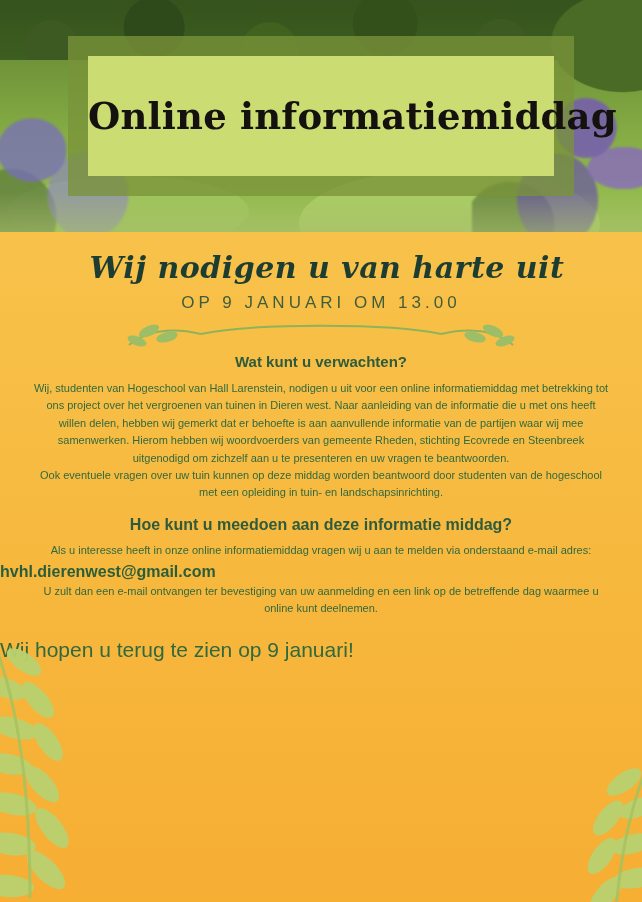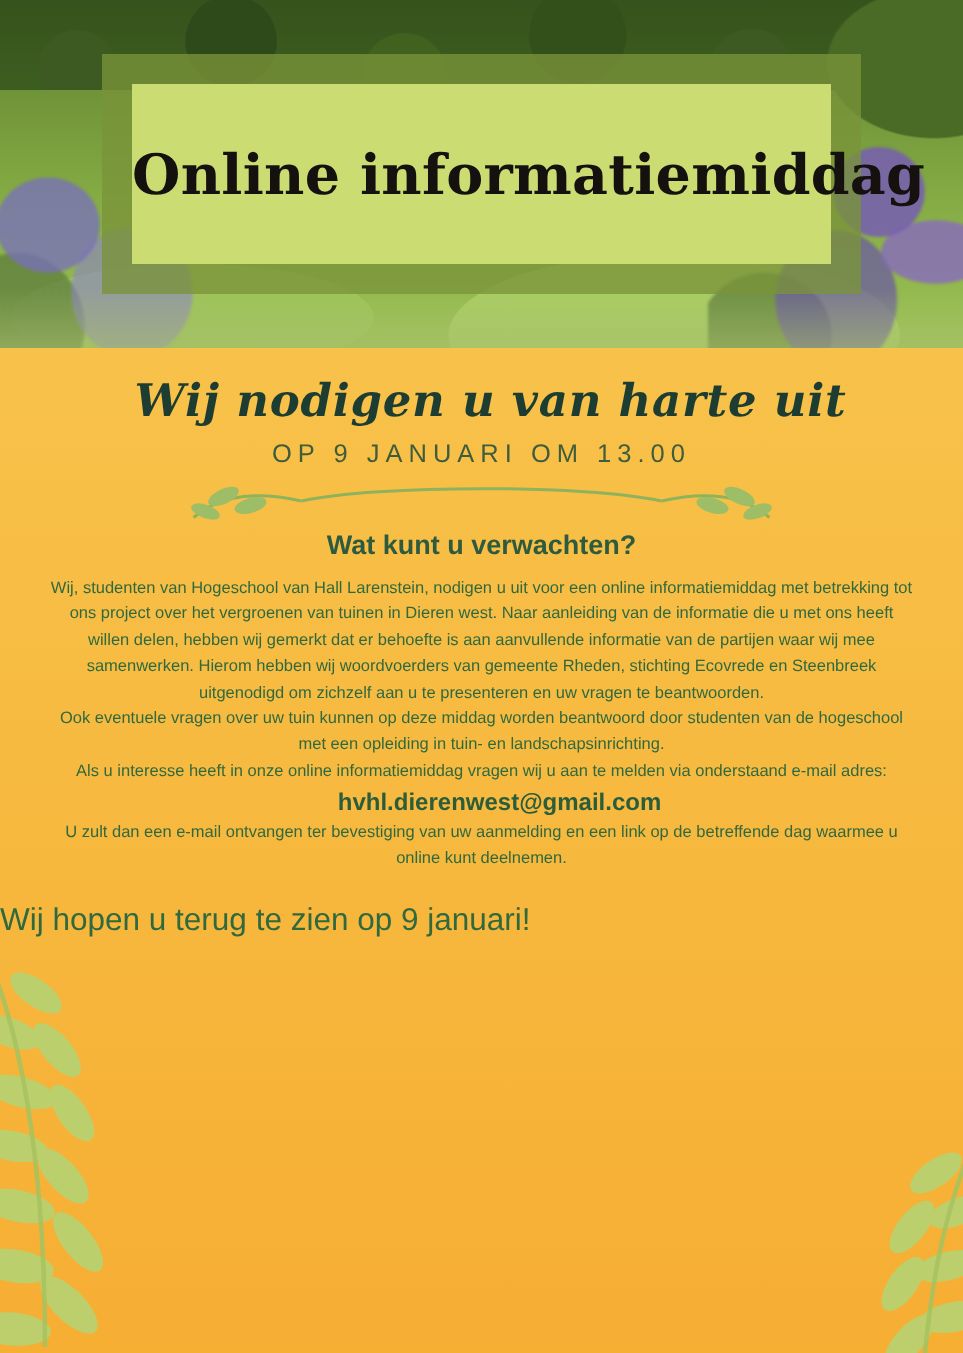--- a/index.html
+++ b/index.html
@@ -142,21 +142,21 @@
 
   .ornament {
     position: relative;
     height: 34px;
     margin-top: 4px;
   }
   .ornament svg { display: block; margin: 0 auto; }
 
   .heading {
     text-align: center;
-    font-size: 18px;
+    font-size: 15px;
     font-weight: bold;
     color: #2e5b3e;
     margin: 2px 0 10px 0;
   }
   .heading.second {
     margin-top: 14px;
     margin-bottom: 8px;
     font-size: 16px;
   }
 
@@ -164,26 +164,24 @@
     margin: 0 auto;
     width: 578px;
     text-align: center;
     font-size: 11px;
     line-height: 1.58;
     color: #31693f;
   }
   .para + .para { margin-top: 0px; }
 
   .email {
-    text-align: center;
     font-size: 16px;
     font-weight: bold;
     color: #2b5d3a;
     margin: 4px 0 2px 0;
-    padding-left: 24px;
   }
 
   .closing {
     margin-top: 20px;
     text-align: left;
     font-size: 21px;
     color: #31693f;
   }
 
   
@@ -243,20 +241,21 @@
           <ellipse cx="374" cy="20" rx="11" ry="5" transform="rotate(15 374 20)"></ellipse>
           <ellipse cx="404" cy="24" rx="10" ry="4.5" transform="rotate(-20 404 24)"></ellipse>
         </g>
       </svg>
     </div>
 
     <div class="heading">Wat kunt u verwachten?</div>
     <div class="para">Wij, studenten van Hogeschool van Hall Larenstein, nodigen u uit voor een online informatiemiddag met betrekking tot ons project over het vergroenen van tuinen in Dieren west. Naar aanleiding van de informatie die u met ons heeft willen delen, hebben wij gemerkt dat er behoefte is aan aanvullende informatie van de partijen waar wij mee samenwerken. Hierom hebben wij woordvoerders van gemeente Rheden, stichting Ecovrede en Steenbreek uitgenodigd om zichzelf aan u te presenteren en uw vragen te beantwoorden.</div>
     <div class="para">Ook eventuele vragen over uw tuin kunnen op deze middag worden beantwoord door studenten van de hogeschool met een opleiding in tuin- en landschapsinrichting.</div>
 
+    <div class="heading second">Hoe kunt u meedoen aan deze informatie middag?</div>
     <div class="para">Als u interesse heeft in onze online informatiemiddag vragen wij u aan te melden via onderstaand e-mail adres:</div>
     <div class="email">hvhl.dierenwest@gmail.com</div>
     <div class="para">U zult dan een e-mail ontvangen ter bevestiging van uw aanmelding en een link op de betreffende dag waarmee u online kunt deelnemen.</div>
 
     <div class="closing">Wij hopen u terug te zien op 9 januari!</div>
 
     <div class="leaf-left">
       <svg width="150" height="260" viewBox="0 0 150 260" xmlns="http://www.w3.org/2000/svg">
         <g fill="#B9D170" opacity="0.95">
           <ellipse cx="34" cy="20" rx="20" ry="9" transform="rotate(35 34 20)"></ellipse>

